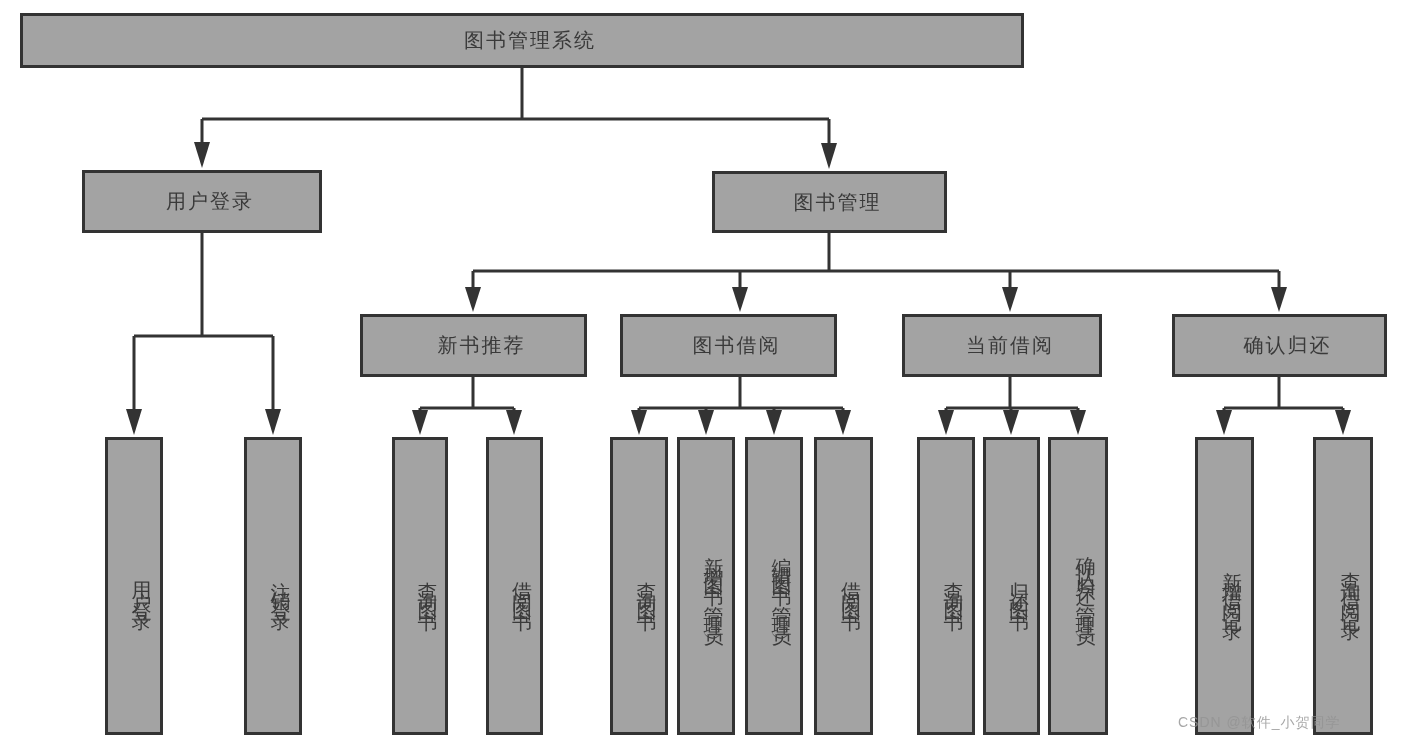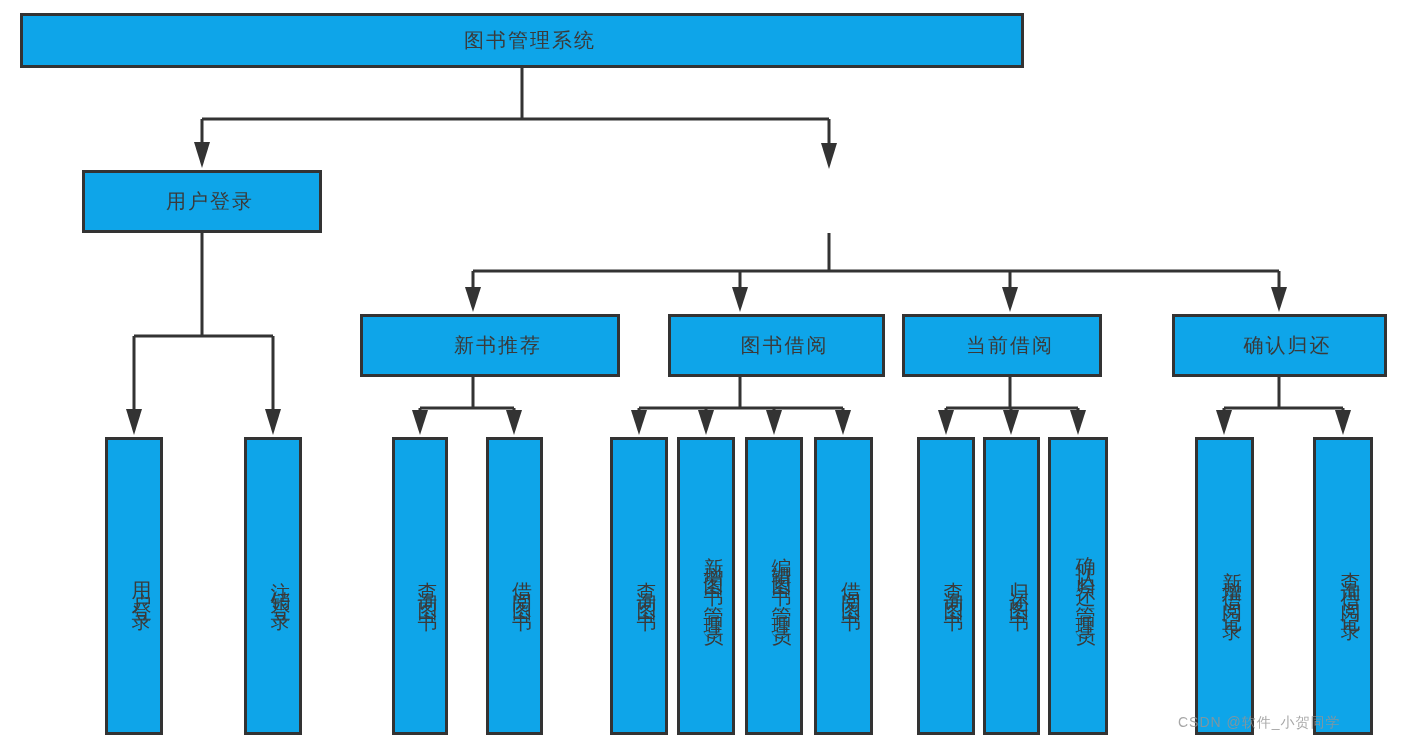--- a/index.html
+++ b/index.html
@@ -2,21 +2,21 @@
 <html><head>
 <meta charset="utf-8">
 <style>
   html,body{margin:0;padding:0;background:#fff;}
   .stage{
     position:relative;width:1405px;height:747px;background:#ffffff;overflow:hidden;
     font-family:"Liberation Sans","DejaVu Sans",sans-serif;color:#333333;
   }
   .wires{position:absolute;left:0;top:0;pointer-events:none;}
   .box{
-    position:absolute;box-sizing:border-box;border:3px solid #333333;background:#0ea5e9;
+    position:absolute;box-sizing:border-box;border:3px solid #333333;background:#a3a3a3;
     display:flex;align-items:center;justify-content:center;padding-left:16px;
   }
   .hlabel{font-size:20px;letter-spacing:2px;color:#3a3a3a;white-space:nowrap;}
   .leaf{top:437px;height:298px;}
   .vtext{
     writing-mode:vertical-rl;text-orientation:mixed;
     font-size:20px;letter-spacing:10px;color:#3a3a3a;line-height:1;
   }
   .watermark{
     position:absolute;left:1178px;top:714px;width:227px;
@@ -61,25 +61,28 @@
     </g>
   </svg>
 
   <div class="box" style="left:20px;top:13px;width:1004px;height:55px">
     <span class="hlabel">图书管理系统</span>
   </div>
 
   <div class="box" style="left:82px;top:170px;width:240px;height:63px">
     <span class="hlabel">用户登录</span>
   </div>
+  <div class="box" style="left:712px;top:171px;width:235px;height:62px">
+    <span class="hlabel">图书管理</span>
+  </div>
 
-  <div class="box" style="left:360px;top:314px;width:260px;height:63px">
+  <div class="box" style="left:360px;top:314px;width:227px;height:63px">
     <span class="hlabel">新书推荐</span>
   </div>
-  <div class="box" style="left:668px;top:314px;width:217px;height:63px">
+  <div class="box" style="left:620px;top:314px;width:217px;height:63px">
     <span class="hlabel">图书借阅</span>
   </div>
   <div class="box" style="left:902px;top:314px;width:200px;height:63px">
     <span class="hlabel">当前借阅</span>
   </div>
   <div class="box" style="left:1172px;top:314px;width:215px;height:63px">
     <span class="hlabel">确认归还</span>
   </div>
 
   <div class="box leaf" style="left:105px;width:58px">

